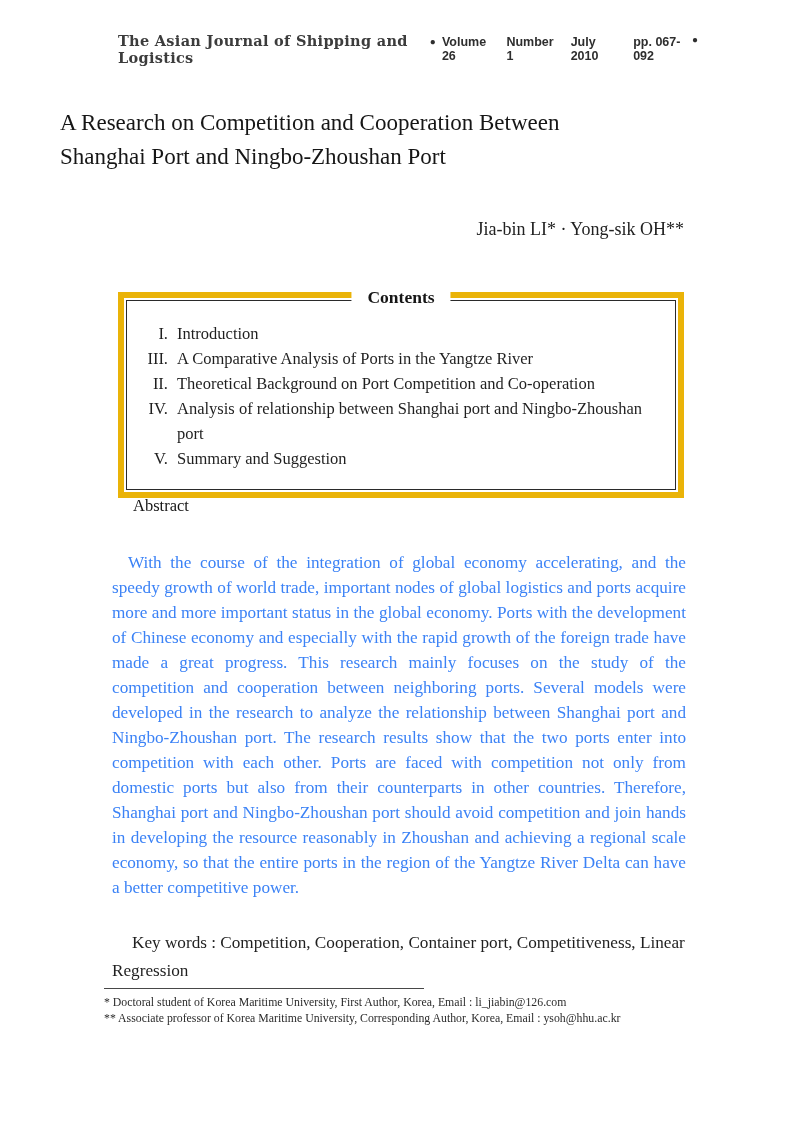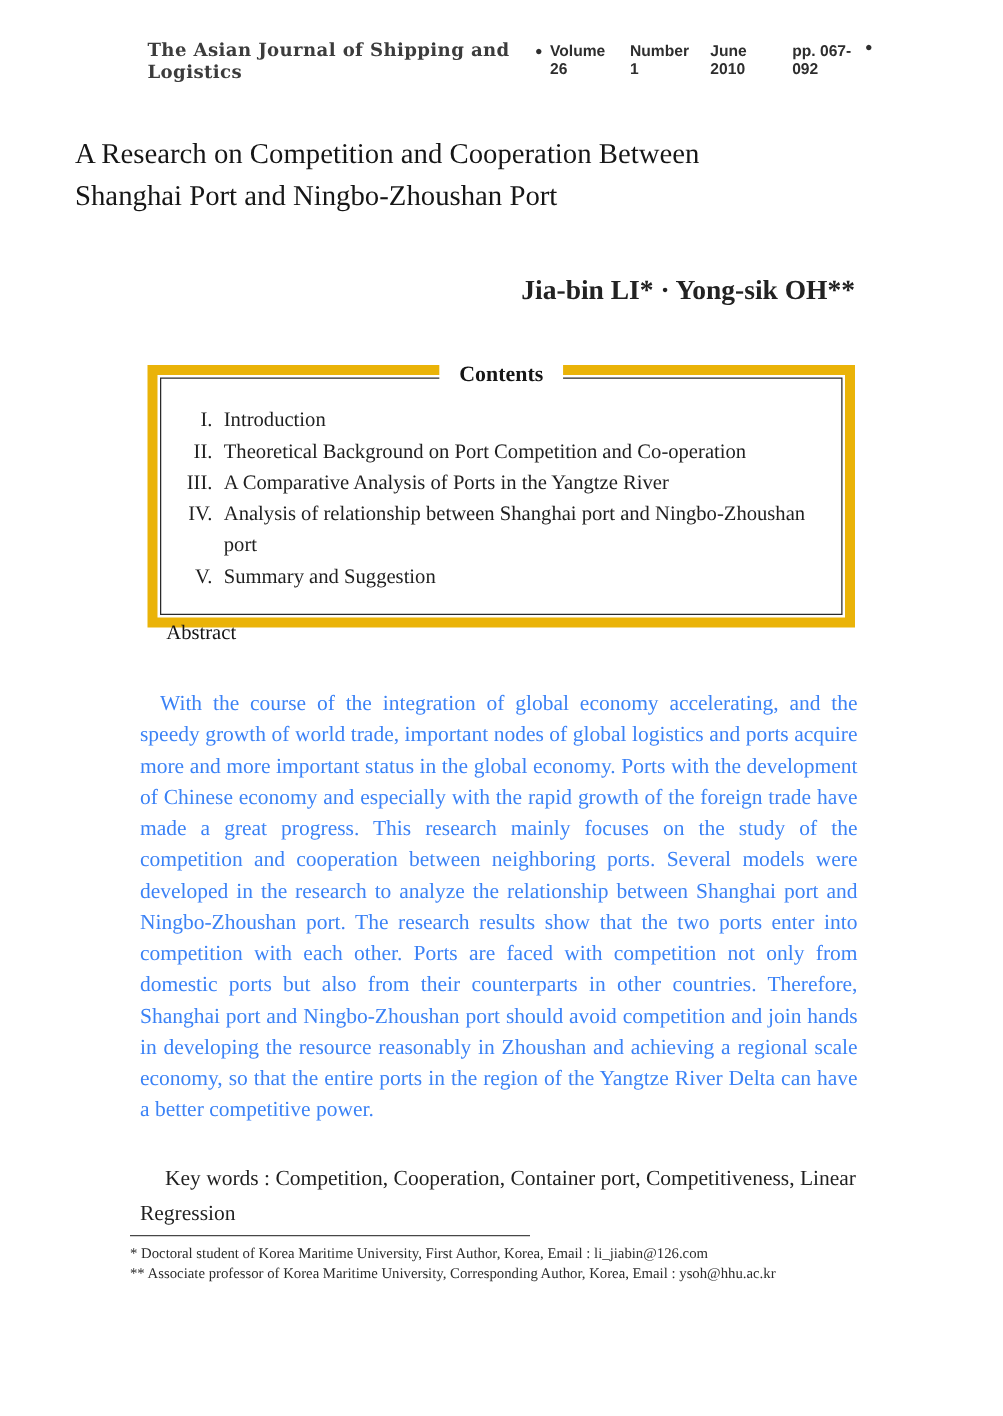--- a/index.html
+++ b/index.html
@@ -53,32 +53,31 @@
     text-align: left;
     font-weight: normal;
     font-size: 23px;
     line-height: 34px;
     color: #161616;
   }
   .authors {
     position: absolute;
     top: 219px;
     right: 118px;
-    font-size: 22px;
+    font-size: 18px;
     color: #222222;
-    font-weight: bold;
   }
 
   
   .contents-outer {
     position: absolute;
     top: 292px;
     left: 118px;
     right: 118px;
-    border: 8px solid #eab308;
+    border: 6px solid #eab308;
     padding: 2px;
   }
   .contents-inner {
     border: 1px solid #2a2a2a;
     padding: 20px 10px 18px 14px;
   }
   .contents-legend {
     position: absolute;
     top: -11px;
     left: 50%;
@@ -160,21 +159,21 @@
 <div class="page">
 
   <div class="journal-header">
     <span class="journal-name">The Asian Journal of Shipping and Logistics</span>
     <span class="volume-info">
       <span class="with-bullet-left">
         <span class="bullet">●</span>
         <span>Volume 26</span>
       </span>
       <span>Number 1</span>
-      <span>June 2010</span>
+      <span>July 2010</span>
       <span class="with-bullet-right">
         <span>pp. 067-092</span>
         <span class="bullet">●</span>
       </span>
     </span>
   </div>
 
   <h1 class="article-title">
     <span>A Research on Competition and Cooperation Between</span><br>
     <span>Shanghai Port and Ningbo-Zhoushan Port</span>
@@ -183,26 +182,26 @@
   <div class="authors">Jia-bin LI* ·  Yong-sik OH**</div>
 
   <div class="contents-outer">
     <span class="contents-legend">Contents</span>
     <div class="contents-inner">
       <div class="toc-row">
         <span class="toc-numeral">I.</span>
         <span class="toc-label">Introduction</span>
       </div>
       <div class="toc-row">
+        <span class="toc-numeral">III.</span>
+        <span class="toc-label">A Comparative Analysis of Ports in the Yangtze River</span>
+      </div>
+      <div class="toc-row">
         <span class="toc-numeral">II.</span>
         <span class="toc-label">Theoretical Background on Port Competition and Co-operation</span>
-      </div>
-      <div class="toc-row">
-        <span class="toc-numeral">III.</span>
-        <span class="toc-label">A Comparative Analysis of Ports in the Yangtze River</span>
       </div>
       <div class="toc-row">
         <span class="toc-numeral">IV.</span>
         <span class="toc-label">Analysis of relationship between Shanghai port and Ningbo-Zhoushan port</span>
       </div>
       <div class="toc-row">
         <span class="toc-numeral">V.</span>
         <span class="toc-label">Summary and Suggestion</span>
       </div>
     </div>

